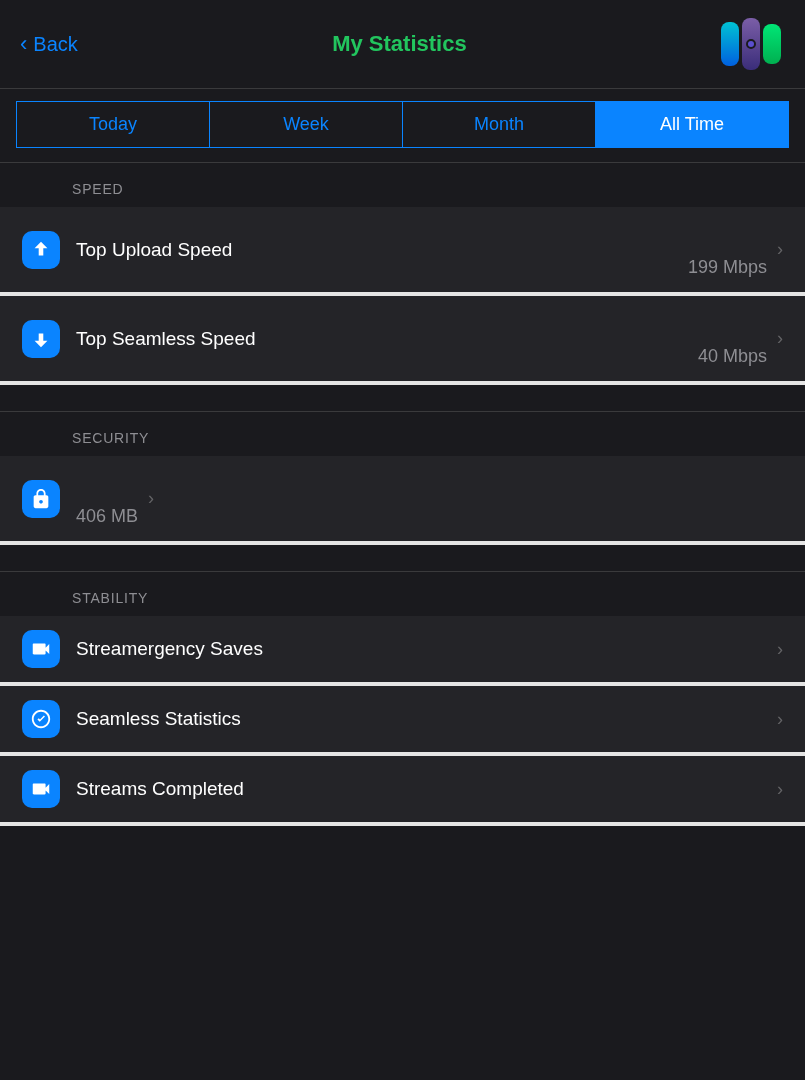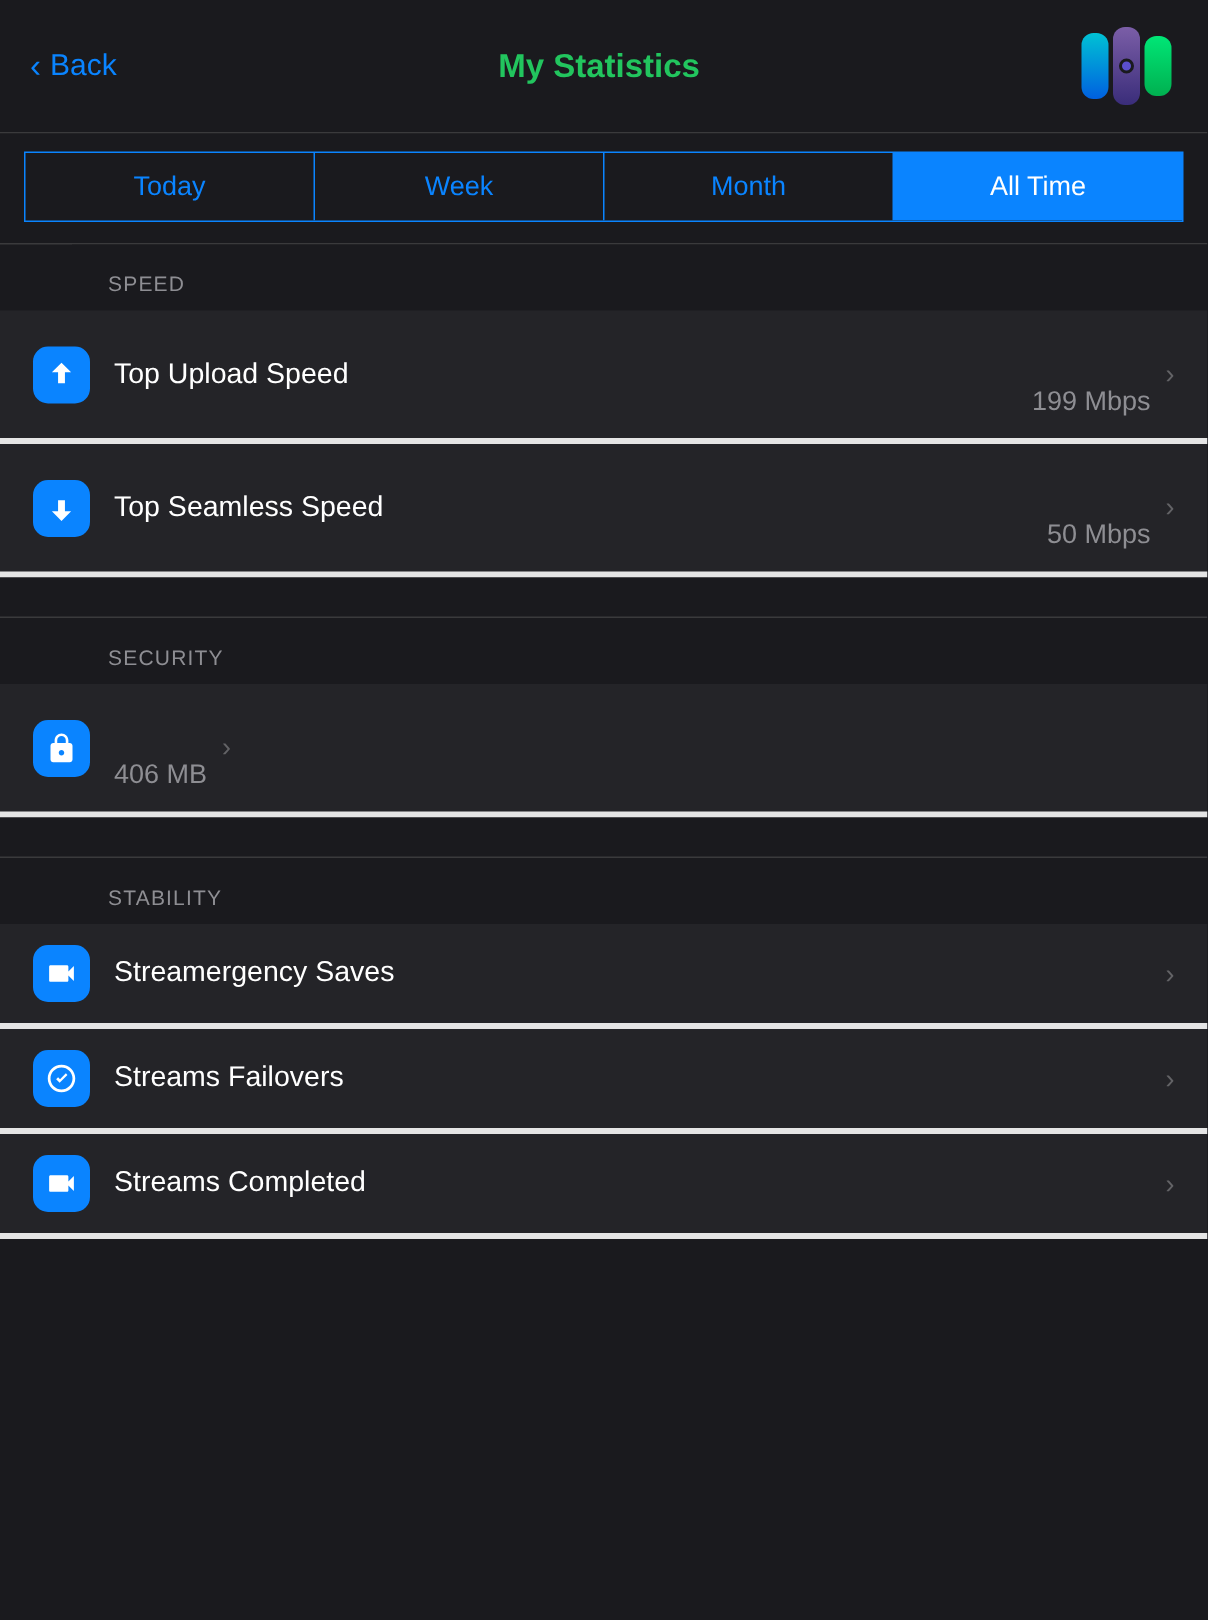--- a/index.html
+++ b/index.html
@@ -233,21 +233,21 @@
   <span class="row-chevron">›</span>
 </div>
 
 <div class="row-item">
   <div class="row-icon download-icon">
     <svg viewBox="0 0 24 24" xmlns="http://www.w3.org/2000/svg">
       <path d="M12 21l7-7h-4.5V6h-5v8H5l7 7z"></path>
     </svg>
   </div>
   <span class="row-label">Top Seamless Speed</span>
-  <span class="row-value">50 Mbps</span>
+  <span class="row-value">40 Mbps</span>
   <span class="row-chevron">›</span>
 </div>
 
 <div class="section-gap"></div>
 <div class="section-divider"></div>
 
 <div class="section-header">SECURITY</div>
 
 <div class="row-item">
   <div class="row-icon lock-icon">
@@ -274,21 +274,21 @@
   <span class="row-value"></span>
   <span class="row-chevron">›</span>
 </div>
 
 <div class="row-item">
   <div class="row-icon video-icon">
     <svg viewBox="0 0 24 24" xmlns="http://www.w3.org/2000/svg">
       <path d="M12 2C6.48 2 2 6.48 2 12s4.48 10 10 10 10-4.48 10-10S17.52 2 12 2zm0 18c-4.41 0-8-3.59-8-8s3.59-8 8-8 8 3.59 8 8-3.59 8-8 8zm3.18-11.76l-4.25 4.25-1.39-1.39L8.1 12.54l2.54 2.54 5.69-5.69-1.15-1.15z"></path>
     </svg>
   </div>
-  <span class="row-label">Streams Failovers</span>
+  <span class="row-label">Seamless Statistics</span>
   <span class="row-value"></span>
   <span class="row-chevron">›</span>
 </div>
 
 <div class="row-item">
   <div class="row-icon video-icon">
     <svg viewBox="0 0 24 24" xmlns="http://www.w3.org/2000/svg">
       <path d="M17 10.5V7c0-.55-.45-1-1-1H4c-.55 0-1 .45-1 1v10c0 .55.45 1 1 1h12c.55 0 1-.45 1-1v-3.5l4 4v-11l-4 4z"></path>
     </svg>
   </div>

